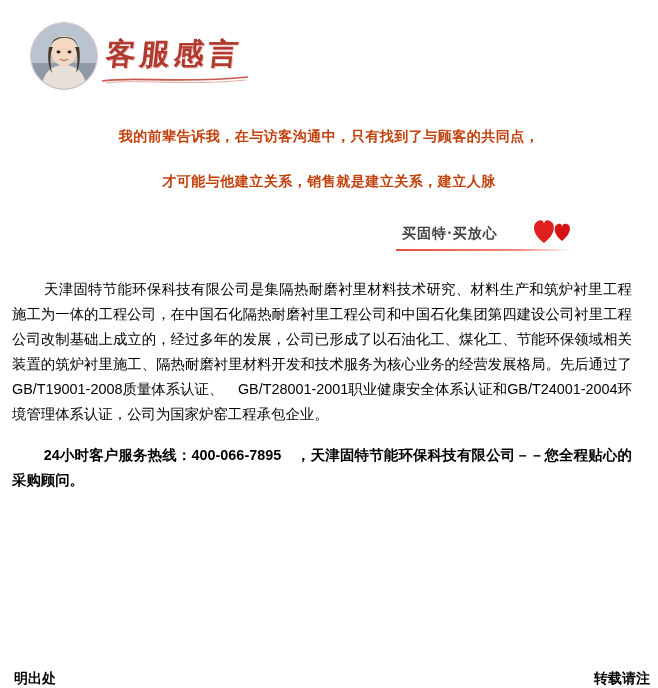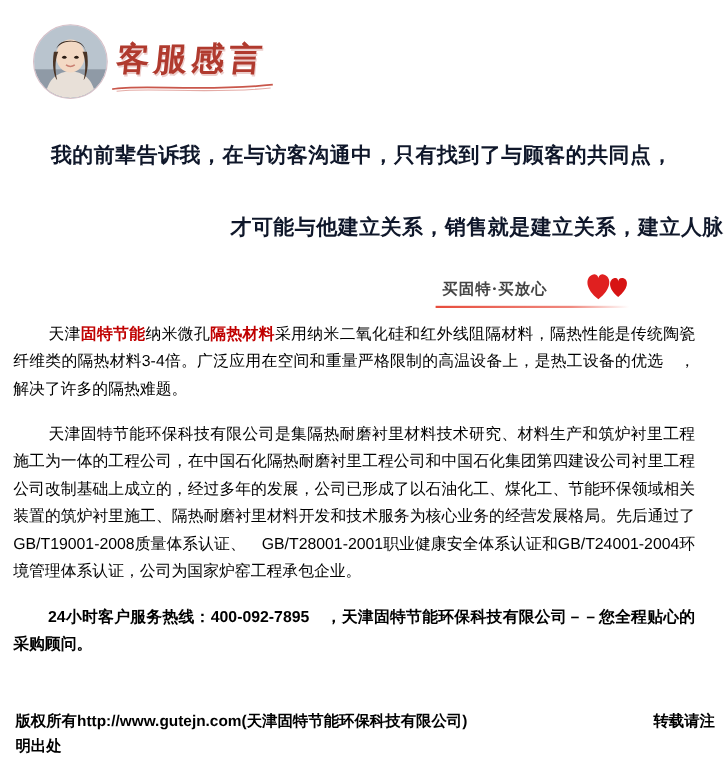--- a/index.html
+++ b/index.html
@@ -57,26 +57,26 @@
     left: 100px;
     top: 56px;
     width: 150px;
     height: 10px;
   }
 
   
   .slogan {
     text-align: center;
     font-weight: bold;
-    font-size: 19px;
+    font-size: 14px;
     letter-spacing: 0.5px;
-    color: #0f172a;
+    color: #c2410c;
   }
   .slogan.line1 { margin-top: 22px; }
-  .slogan.line2 { margin-top: 40px; text-align: right; }
+  .slogan.line2 { margin-top: 27px; }
 
   
   .sig-row {
     position: relative;
     height: 46px;
     margin-top: 26px;
   }
   .sig-text {
     position: absolute;
     left: 402px;
@@ -185,34 +185,30 @@
   <div class="sig-row">
     <div class="sig-text">买固特·买放心</div>
     <div class="sig-rule"></div>
     <svg class="hearts" width="44" height="30" viewBox="0 0 44 30">
       <path d="M14 28 C2 19 2 9 8 6 C12 4 14 7 14 9 C14 7 16 4 20 6 C26 9 26 19 14 28 Z" fill="#e02020"></path>
       <path d="M32 26 C23 19 23 11 28 9 C31 8 32 10 32 12 C32 10 34 8 37 9 C42 11 41 19 32 26 Z" fill="#d71414"></path>
     </svg>
   </div>
 
   <div class="body-text">
-    <p>
-      <span class="indent"></span><span>天津</span><span class="red-bold">固特节能</span><span>纳米微孔</span><span class="red-bold">隔热材料</span><span>采用纳米二氧化硅和红外线阻隔材料，隔热性能是传统陶瓷纤维类的隔热材料3-4倍。广泛应用在空间和重量严格限制的高温设备上，是热工设备的优选　，解决了许多的隔热难题。</span>
-    </p>
     <div class="para-gap"></div>
     <p>
       <span class="indent"></span><span>天津固特节能环保科技有限公司是集隔热耐磨衬里材料技术研究、材料生产和筑炉衬里工程施工为一体的工程公司，在中国石化隔热耐磨衬里工程公司和中国石化集团第四建设公司衬里工程公司改制基础上成立的，经过多年的发展，公司已形成了以石油化工、煤化工、节能环保领域相关装置的筑炉衬里施工、隔热耐磨衬里材料开发和技术服务为核心业务的经营发展格局。先后通过了GB/T19001-2008质量体系认证、　GB/T28001-2001职业健康安全体系认证和GB/T24001-2004环境管理体系认证，公司为国家炉窑工程承包企业。</span>
     </p>
     <div class="para-gap"></div>
     <p class="hot-line">
-      <span class="indent"></span><span>24小时客户服务热线：</span><span>400-092-7895</span><span>　，天津固特节能环保科技有限公司－－您全程贴心的采购顾问。</span>
+      <span class="indent"></span><span>24小时客户服务热线：</span><span>400-066-7895</span><span>　，天津固特节能环保科技有限公司－－您全程贴心的采购顾问。</span>
     </p>
   </div>
 
   <div class="footer">
     <div class="footer-line2">
-      <span>版权所有http://www.gutejn.com(天津固特节能环保科技有限公司)</span>
       <span class="footer-right">转载请注</span>
     </div>
     <div class="footer-line3">明出处</div>
   </div>
 
 </div>
 
 </body></html>

